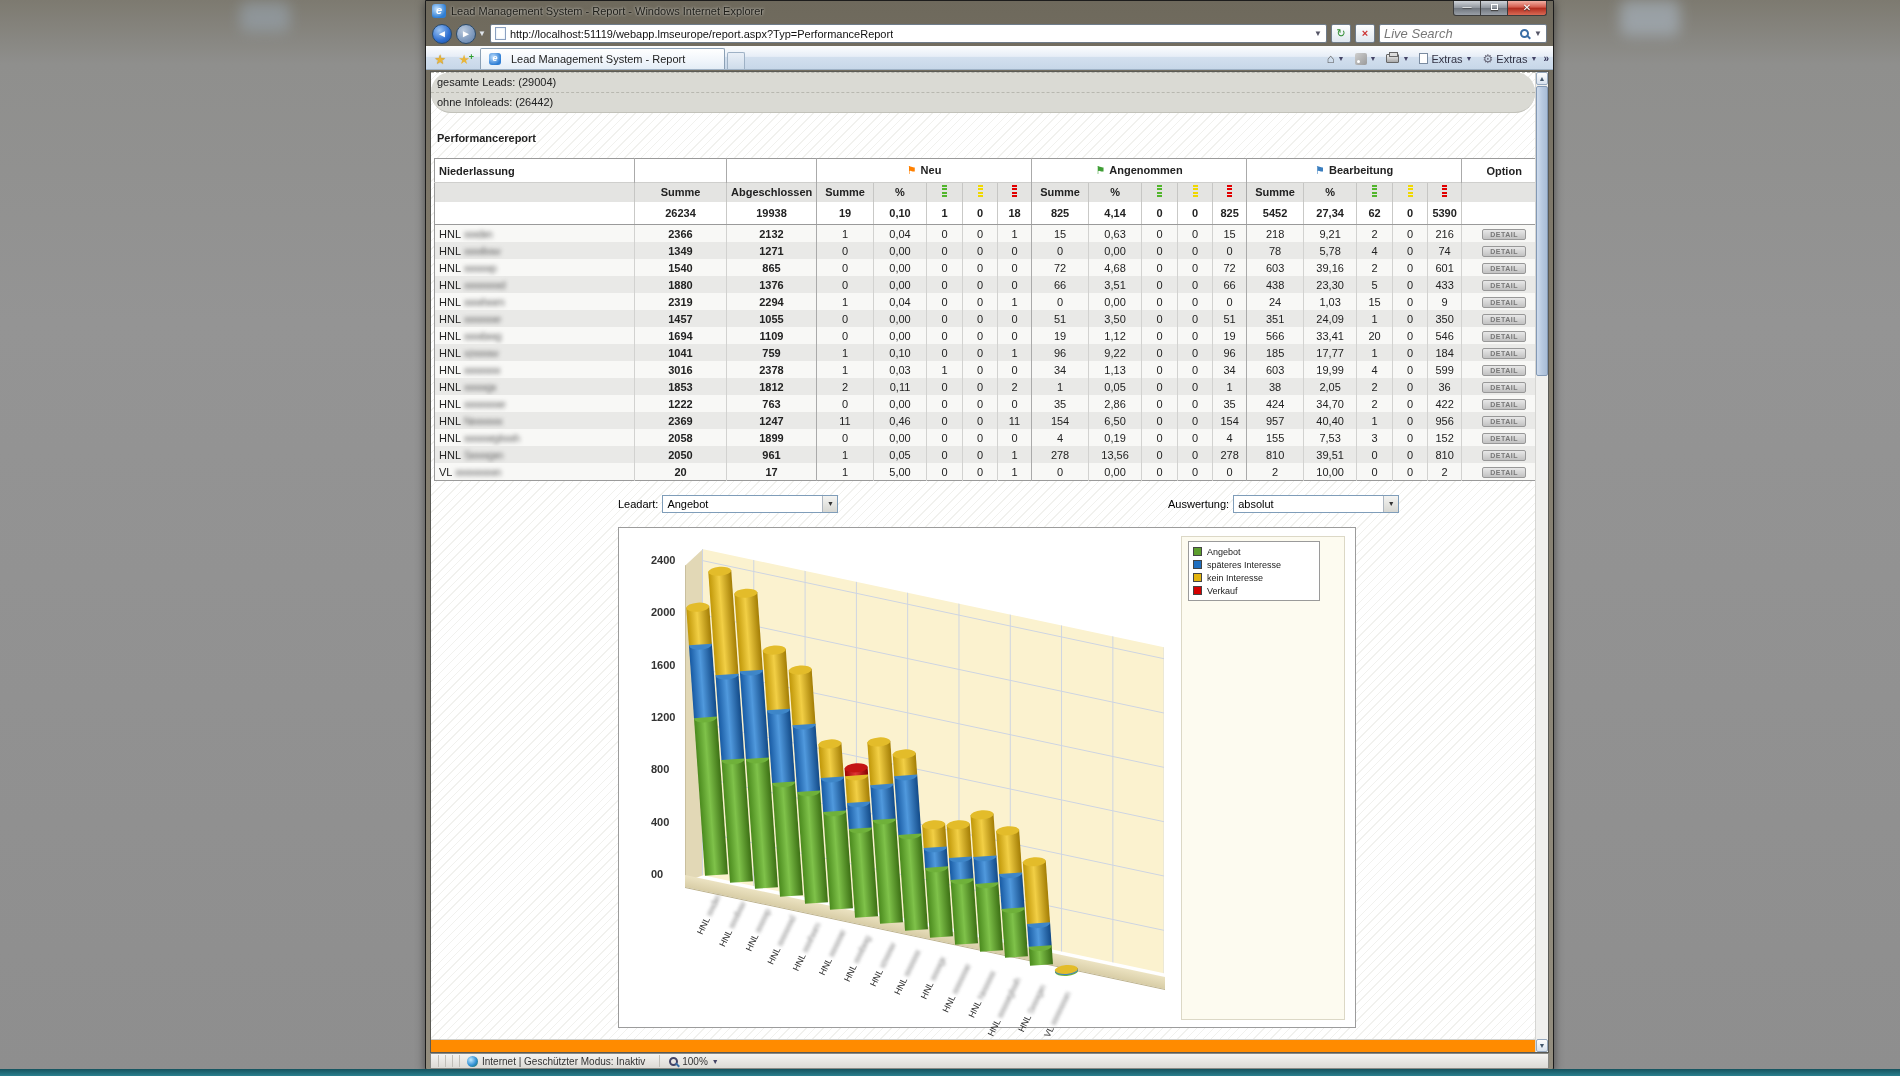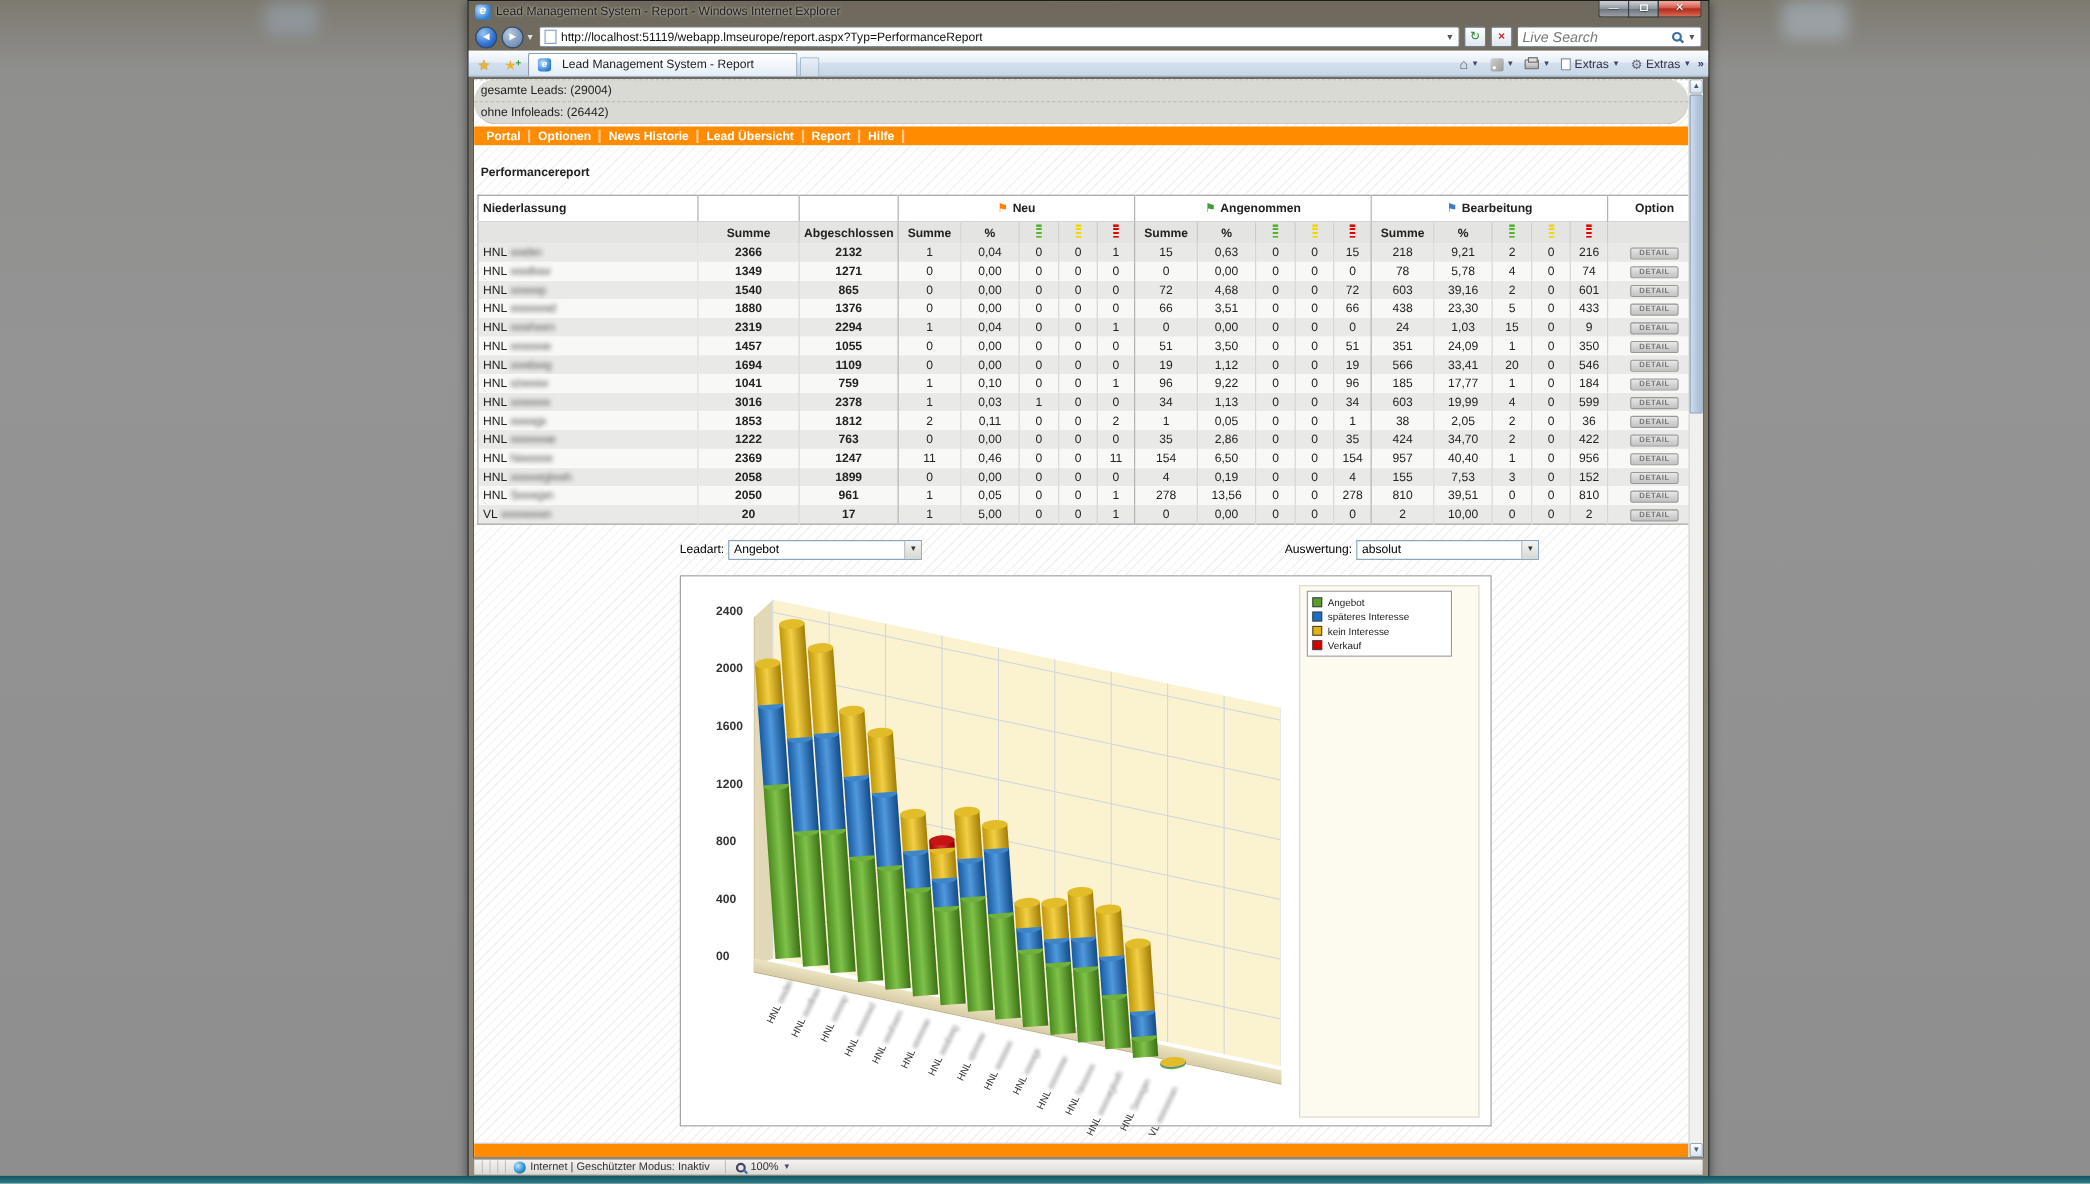--- a/index.html
+++ b/index.html
@@ -243,28 +243,20 @@
   </div>
 
   <div class="viewport">
     <div class="pagearea">
 
       <div class="info-strip">
         <div class="info-line">gesamte Leads: (29004)</div>
         <div class="info-line">ohne Infoleads: (26442)</div>
       </div>
 
-      <div class="nav-orange">
-          <a href="#">Portal</a>
-          <a href="#">Optionen</a>
-          <a href="#">News Historie</a>
-          <a href="#">Lead Übersicht</a>
-          <a href="#">Report</a>
-          <a href="#">Hilfe</a>
-        </div>
 
       <div class="page-heading">Performancereport</div>
 
       <table class="report">
         <colgroup>
           <col class="c-name">
             <col class="c-sum">
             <col class="c-abg">
           <col class="c-gs">
             <col class="c-gp">
@@ -307,20 +299,41 @@
   <td><span class="mini-stack" style="background:repeating-linear-gradient(180deg,#52b52c 0 2px,transparent 2px 3.4px)"></span></td>
               <td><span class="mini-stack" style="background:repeating-linear-gradient(180deg,#f0d800 0 2px,transparent 2px 3.4px)"></span></td>
               <td><span class="mini-stack" style="background:repeating-linear-gradient(180deg,#e00000 0 2px,transparent 2px 3.4px)"></span></td>
               <td class="grp">Summe</td>
               <td>%</td>
   <td><span class="mini-stack" style="background:repeating-linear-gradient(180deg,#52b52c 0 2px,transparent 2px 3.4px)"></span></td>
               <td><span class="mini-stack" style="background:repeating-linear-gradient(180deg,#f0d800 0 2px,transparent 2px 3.4px)"></span></td>
               <td><span class="mini-stack" style="background:repeating-linear-gradient(180deg,#e00000 0 2px,transparent 2px 3.4px)"></span></td>
               <td></td>
             </tr>
+            <tr class="totals">
+  <td class="name"></td>
+              <td>26234</td>
+              <td>19938</td>
+              <td class="grp">19</td>
+              <td>0,10</td>
+              <td>1</td>
+              <td>0</td>
+              <td>18</td>
+              <td class="grp">825</td>
+              <td>4,14</td>
+              <td>0</td>
+              <td>0</td>
+              <td>825</td>
+              <td class="grp">5452</td>
+              <td>27,34</td>
+              <td>62</td>
+              <td>0</td>
+              <td>5390</td>
+              <td></td>
+            </tr>
             <tr class="datarow">
               <td class="name">HNL <span class="blurname">xxxdxn</span></td>
     <td class="bold">2366</td>
               <td class="bold">2132</td>
               <td class="grp">1</td>
               <td>0,04</td>
               <td>0</td>
               <td>0</td>
               <td>1</td>
               <td class="grp">15</td>

